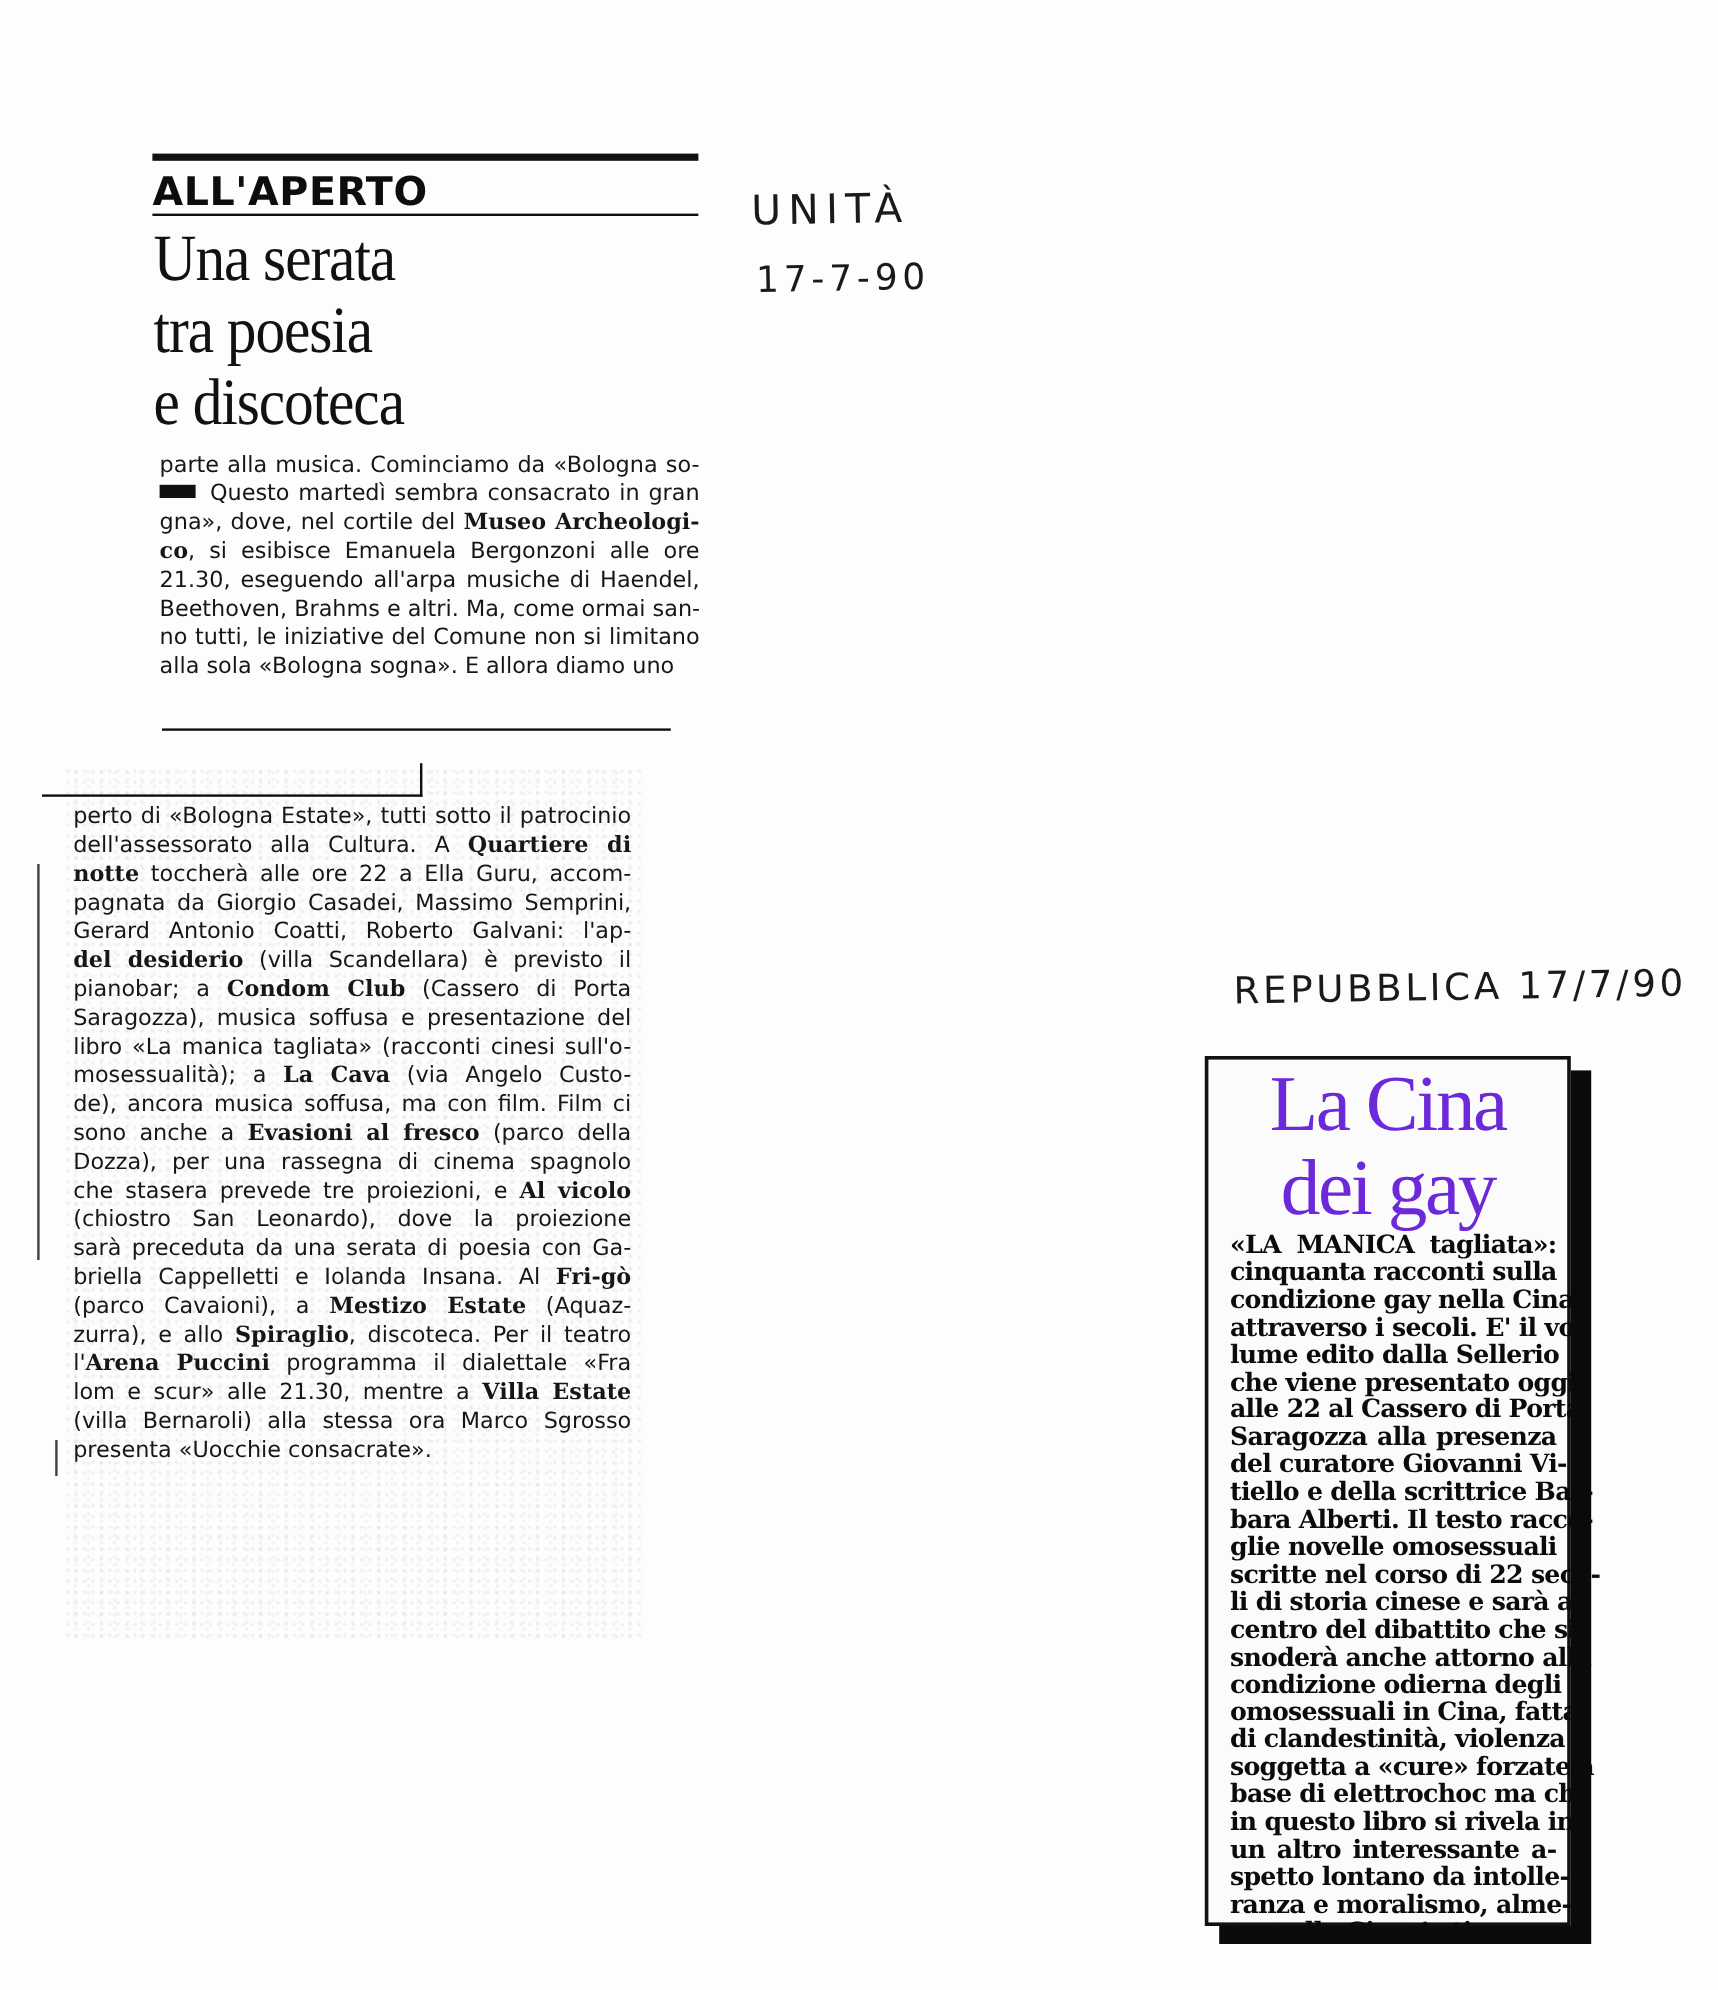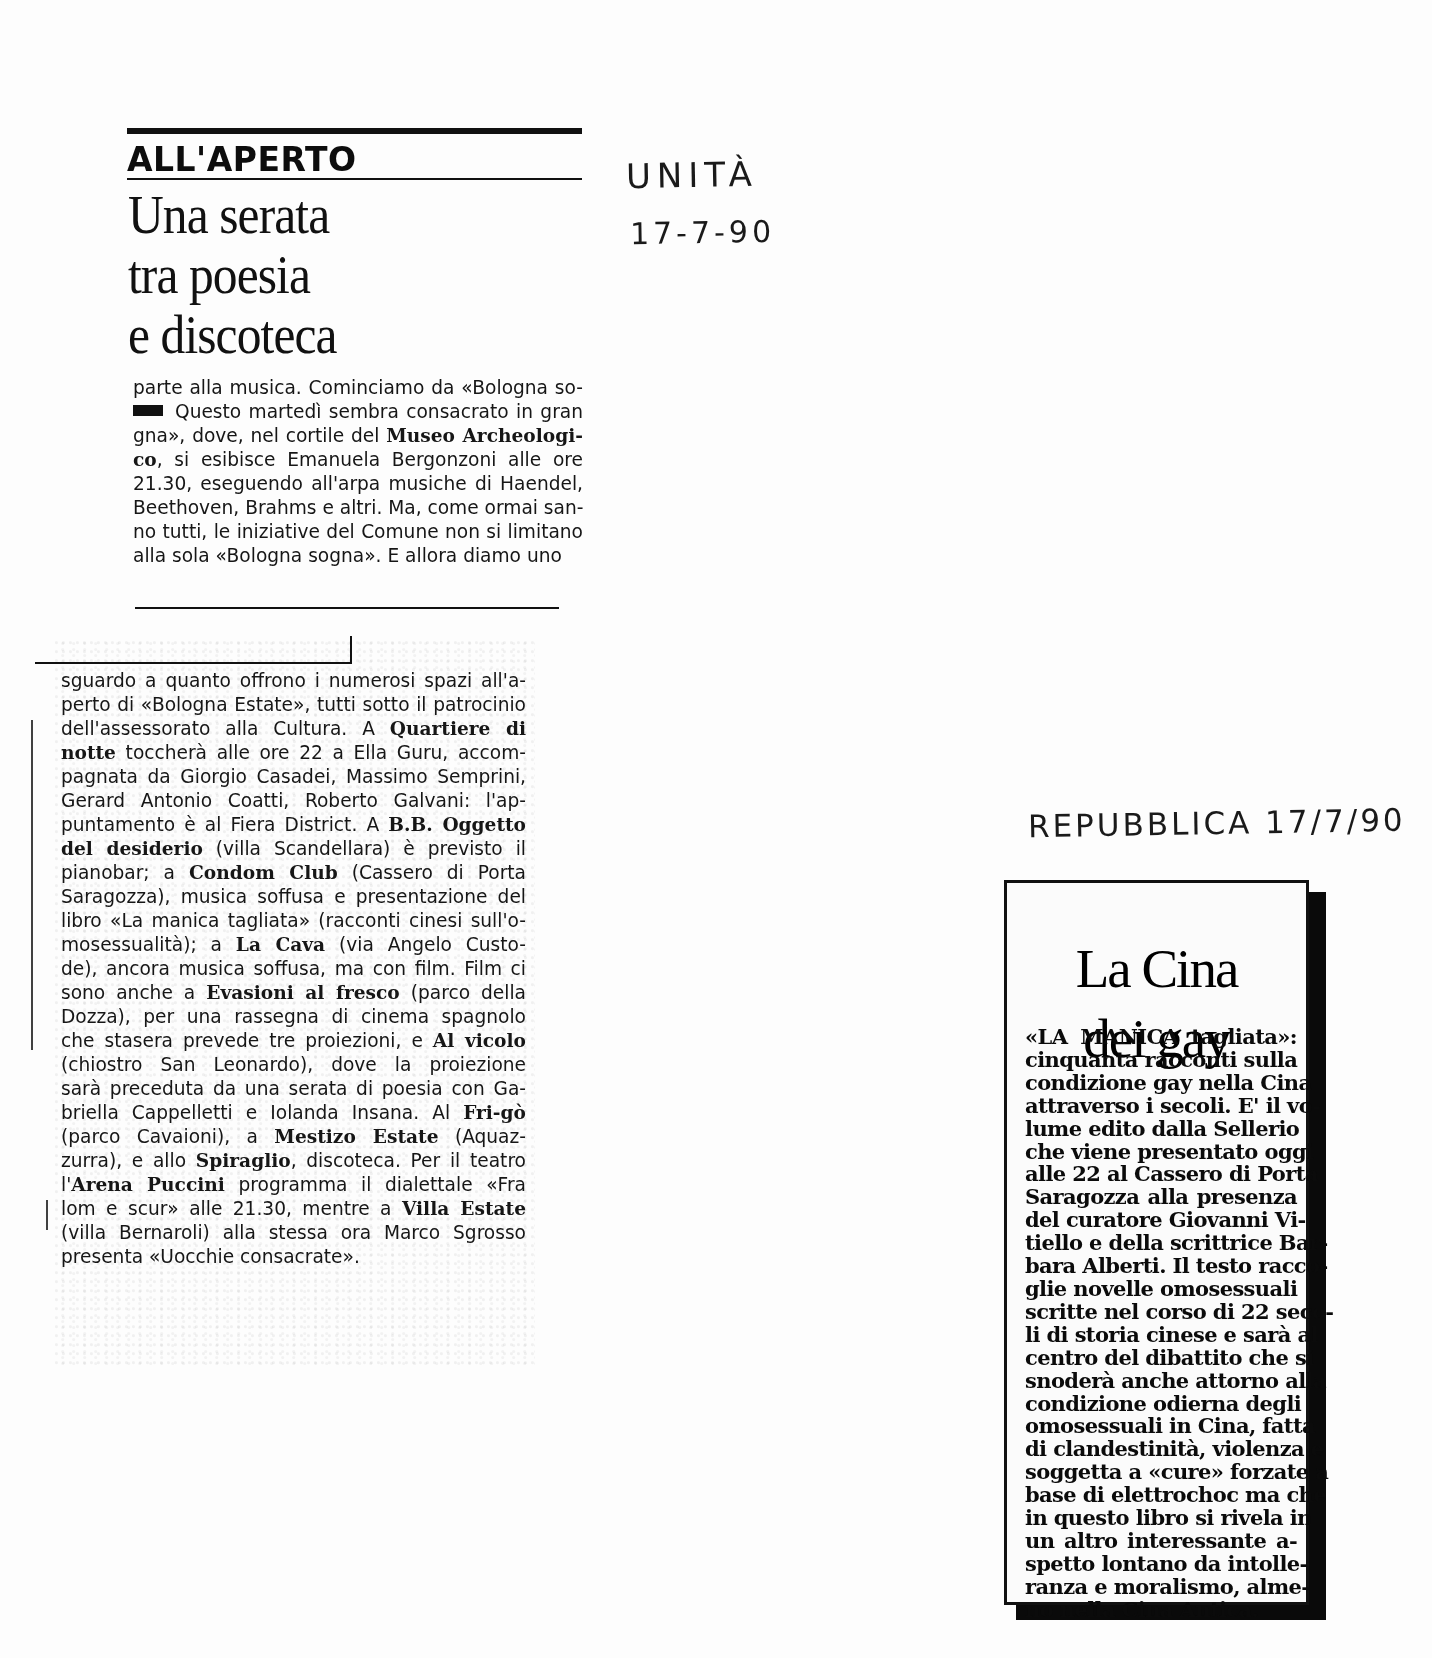--- a/index.html
+++ b/index.html
@@ -51,23 +51,22 @@
   .hand-rep { left:1028px; top:805px; font-size:31px; letter-spacing:3px; }
 
   
   .box-shadow { left:1016px; top:892px; width:310px; height:728px; background:#0a0a0a; }
   .box {
     left:1004px; top:880px; width:305px; height:725px; background:#fbfbfb;
     border:3px solid #111; box-sizing:border-box;
   }
   .rep-title {
     left:1004px; top:886px; width:305px; text-align:center;
-    font-family:"Liberation Serif", serif; font-size:55px; line-height:70px; color:#000000;
+    font-family:"Liberation Serif", serif; font-size:66px; line-height:70px; color:#6d28d9;
     letter-spacing:-2px;
-    margin-top:48px;
   }
   .rep-title div { white-space:nowrap; }
   .rep-body {
     left:1025px; top:1026px; width:272px;
     font-family:"DejaVu Serif", serif; font-weight:bold; font-size:21px; line-height:22.9px;
     color:#0b0b0b;
   }
   .rep-body .ln { display:block; white-space:nowrap; text-align:justify; text-align-last:justify; letter-spacing:-0.6px; }
   .rep-body .ln.last { text-align-last:left; }
 </style>
@@ -96,27 +95,25 @@
   </div>
 
 <div class="rule" style="left:135px;top:607px;width:424px;height:2px;"></div>
 <div class="rule" style="left:350px;top:636px;width:2px;height:28px;"></div>
 <div class="rule" style="left:35px;top:662px;width:317px;height:2px;"></div>
 <div class="rule" style="left:31px;top:720px;width:2px;height:330px;opacity:0.8;"></div>
 <div class="rule" style="left:46px;top:1200px;width:2px;height:30px;opacity:0.8;"></div>
 
 <div class="abs grain"></div>
 <div class="abs col col-bottom" id="col-bottom">
-    <span class="ln">sguardo a quanto offrono i numerosi spazi all'a-</span>
     <span class="ln">perto di «Bologna Estate», tutti sotto il patrocinio</span>
     <span class="ln">dell'assessorato alla Cultura. A <b>Quartiere di</b></span>
     <span class="ln"><b>notte</b> toccherà alle ore 22 a Ella Guru, accom-</span>
     <span class="ln">pagnata da Giorgio Casadei, Massimo Semprini,</span>
     <span class="ln">Gerard Antonio Coatti, Roberto Galvani: l'ap-</span>
-    <span class="ln">puntamento è al Fiera District. A <b>B.B. Oggetto</b></span>
     <span class="ln"><b>del desiderio</b> (villa Scandellara) è previsto il</span>
     <span class="ln">pianobar; a <b>Condom Club</b> (Cassero di Porta</span>
     <span class="ln">Saragozza), musica soffusa e presentazione del</span>
     <span class="ln">libro «La manica tagliata» (racconti cinesi sull'o-</span>
     <span class="ln">mosessualità); a <b>La Cava</b> (via Angelo Custo-</span>
     <span class="ln">de), ancora musica soffusa, ma con film. Film ci</span>
     <span class="ln">sono anche a <b>Evasioni al fresco</b> (parco della</span>
     <span class="ln">Dozza), per una rassegna di cinema spagnolo</span>
     <span class="ln">che stasera prevede tre proiezioni, e <b>Al vicolo</b></span>
     <span class="ln">(chiostro San Leonardo), dove la proiezione</span>

